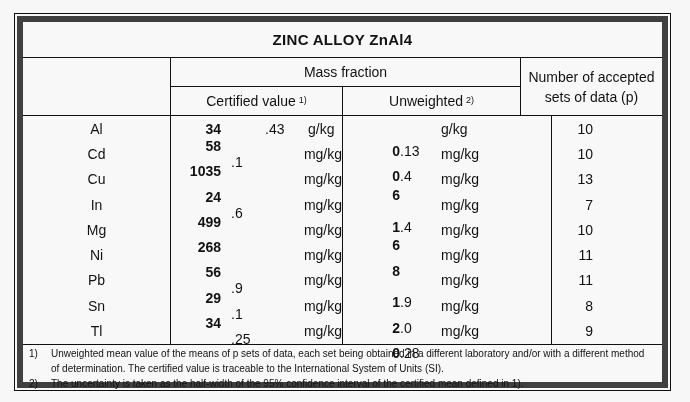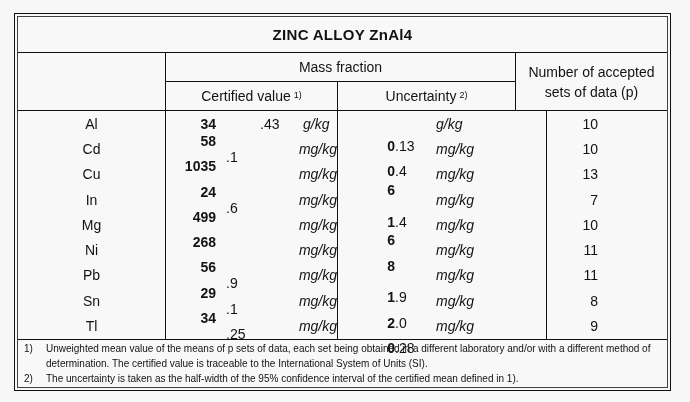--- a/index.html
+++ b/index.html
@@ -14,21 +14,21 @@
   .frame-outer {
     position: absolute; left: 14px; top: 13px;
     width: 657px; height: 378px;
     border: 1px solid #101010;
     padding: 2px;
     box-sizing: border-box;
     background: #f8f8f8;
   }
   .frame-inner {
     width: 100%; height: 100%;
-    border: 1px solid #404040;
+    border: 6px solid #404040;
     box-sizing: border-box;
   }
   .tbl {
     display: grid;
     width: 100%; height: 100%;
     grid-template-columns: 147px 172px 178px 1fr;
     grid-template-rows: 36px 29px 29px repeat(9, 25.3px) 1fr;
     font-size: 14px;
   }
   .cell { display: flex; align-items: center; box-sizing: border-box; }
@@ -51,21 +51,21 @@
   .c3 { grid-column: 3; }
   .c4 { grid-column: 4; margin-left: 31px; }
   .val { padding-left: 16px; }
   .val .ni { display: inline-block; text-align: right; font-weight: bold; }
   .val .nd { display: inline-block; text-align: left; }
   .c2.val .ni { width: 34px; }
   .c2.val .nd { width: 22px; margin-left: 44px; }
   .c3.val { padding-left: 49px; }
   .c3.val .ni { width: 8px; }
   .c3.val .nd { width: 20px; margin-top: 44px; }
-  .unit { margin-left: 21px; font-style: italic; }
+  .unit { margin-left: 21px; }
   .pcell { justify-content: flex-end; padding-right: 69px; }
   .footnotes {
     grid-area: 13 / 1 / 14 / 5;
     border-top: 1px solid #101010;
     padding: 1px 10px 0 2px;
     font-size: 10px; line-height: 15px;
   }
   .fn { display: flex; }
   .fn-ref { flex: none; width: 26px; padding-left: 4px; box-sizing: border-box; }
   .fn-text { flex: 1; }
@@ -82,21 +82,21 @@
       <div class="cell blank-cell bb"></div>
       <div class="cell center mass-cell bl bb">Mass fraction</div>
       <div class="cell center accept-cell bl bb">
           <span>Number of accepted sets of data (p)</span>
         </div>
       <div class="cell center cert-cell bl bb">
           <span>Certified value</span>
           <sup class="fnref">1)</sup>
         </div>
       <div class="cell center unc-cell bl bb">
-          <span>Uncertainty</span>
+          <span>Unweighted</span>
           <sup class="fnref">2)</sup>
         </div>
 
       <div class="cell center c1" style="grid-row:4">Al</div>
       <div class="cell c2 val bl" style="grid-row:4">
           <span class="num"><span class="ni">34</span><span class="nd">.43</span></span>
           <span class="unit">g/kg</span>
         </div>
       <div class="cell c3 val bl" style="grid-row:4">
           <span class="num"><span class="ni">0</span><span class="nd">.13</span></span>

